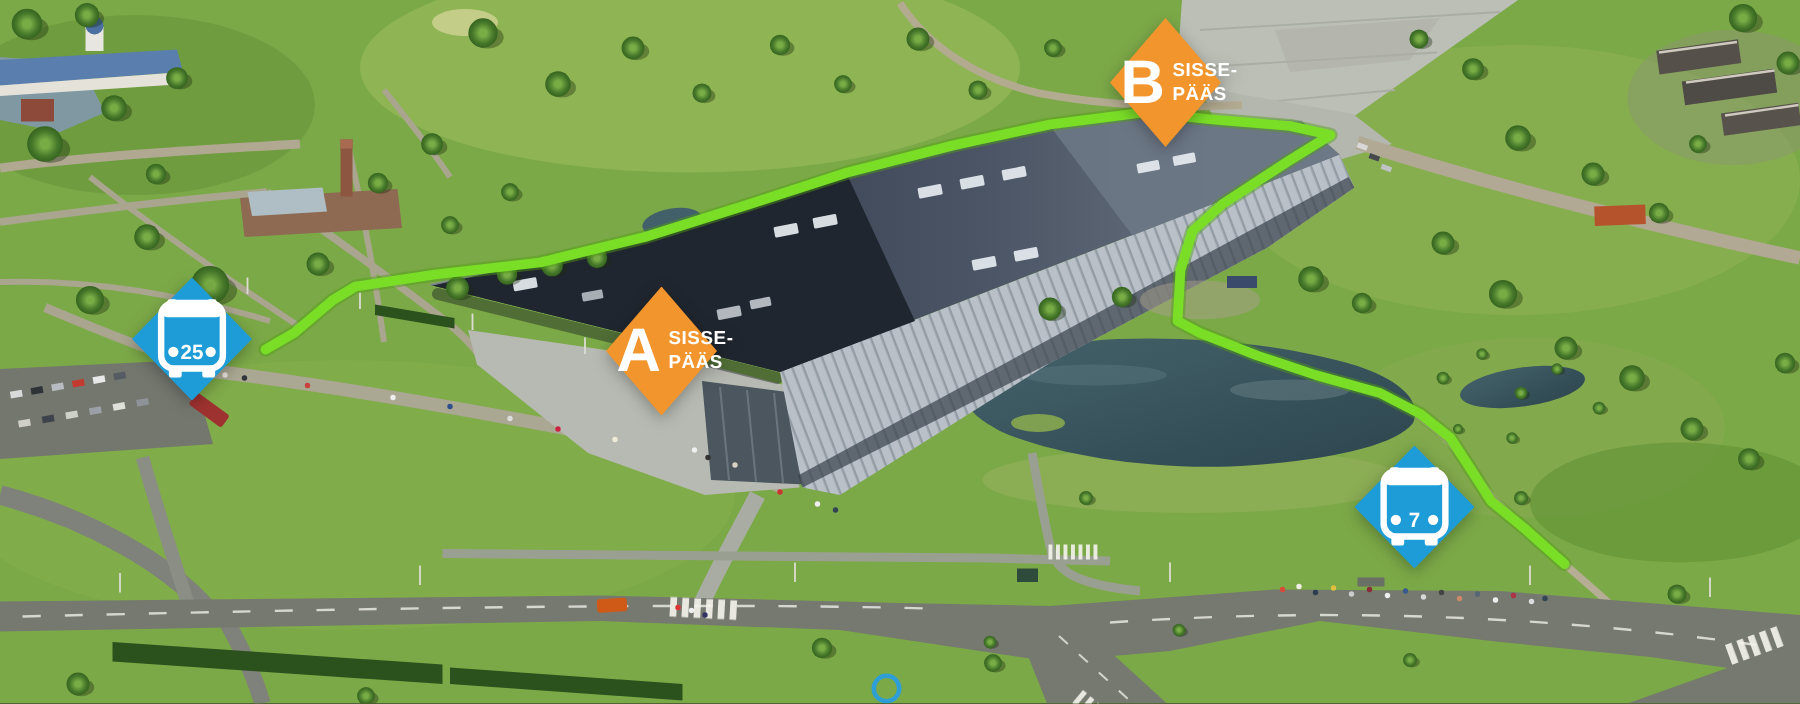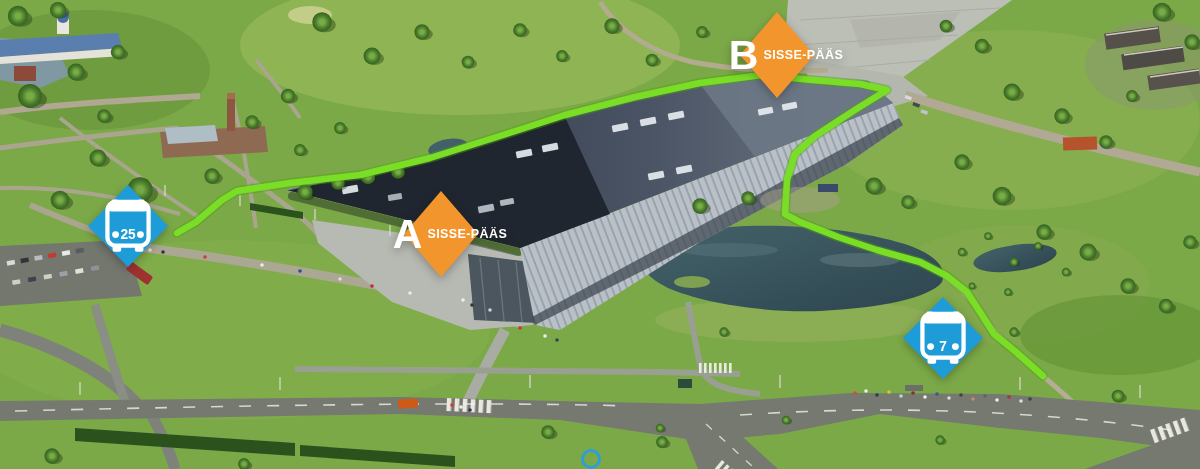--- a/index.html
+++ b/index.html
@@ -16,21 +16,21 @@
   }
   .scene{position:absolute;left:0;top:0;width:1200px;height:469px;display:block;}
   .marker{position:absolute;width:0;height:0;z-index:6;filter:drop-shadow(0 3px 5px rgba(0,0,0,.28));}
   .diamond{position:absolute;left:0;top:0;transform:translate(-50%,-50%);
     clip-path:polygon(50% 0,100% 50%,50% 100%,0 50%);}
   .diamond.orange{width:74px;height:86px;background:var(--entrance-orange);}
   .diamond.blue{width:80px;height:82px;background:var(--bus-blue);}
   .e-content{position:absolute;left:0;top:0;transform:translate(-50%,-50%) translateX(9px);
     display:flex;align-items:center;gap:5px;color:var(--marker-text);white-space:nowrap;z-index:2;}
   .e-letter{font-weight:800;font-size:41px;line-height:1;}
-  .e-lines{display:flex;flex-direction:row;font-weight:700;font-size:12.5px;
+  .e-lines{display:flex;flex-direction:column;font-weight:700;font-size:12.5px;
     line-height:1.22;letter-spacing:.4px;}
   .bus-svg{position:absolute;left:0;top:0;transform:translate(-50%,-50%);width:48px;height:54px;z-index:2;}
   .bus-num{font-family:"Liberation Sans",sans-serif;font-weight:800;font-size:16px;fill:var(--marker-text);}
 </style>
 </head>
 <body>
 
 <div class="stage">
 
   <svg class="scene" viewBox="0 0 1200 469" xmlns="http://www.w3.org/2000/svg">

